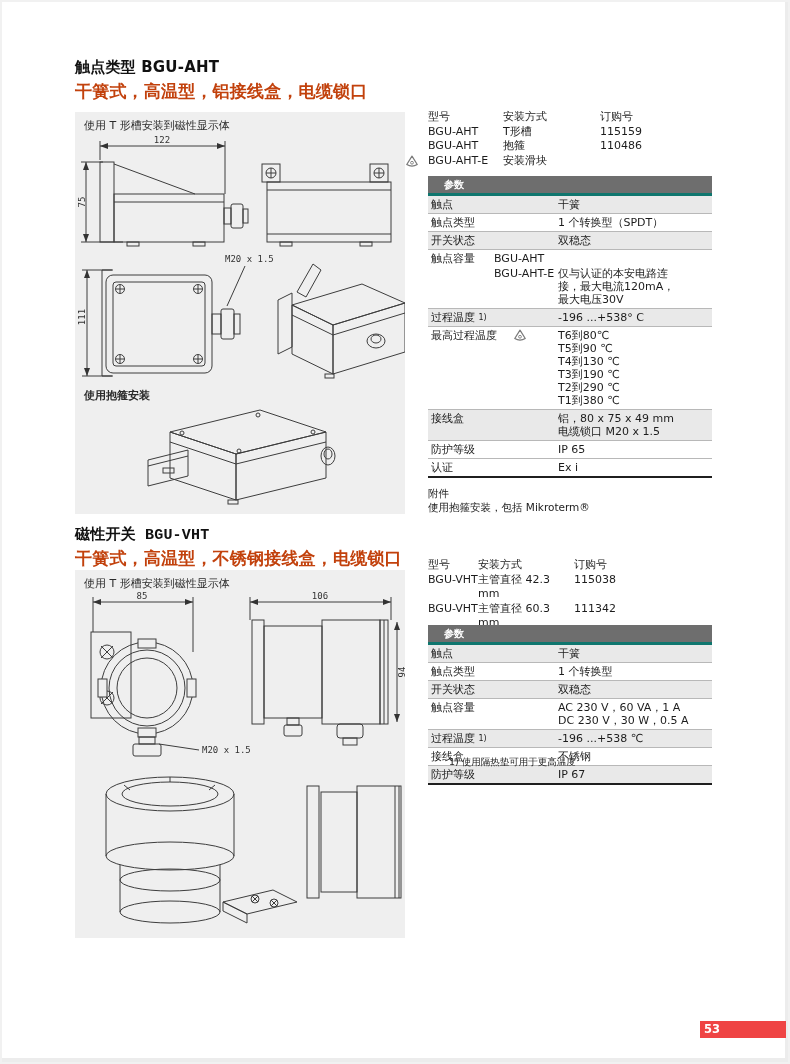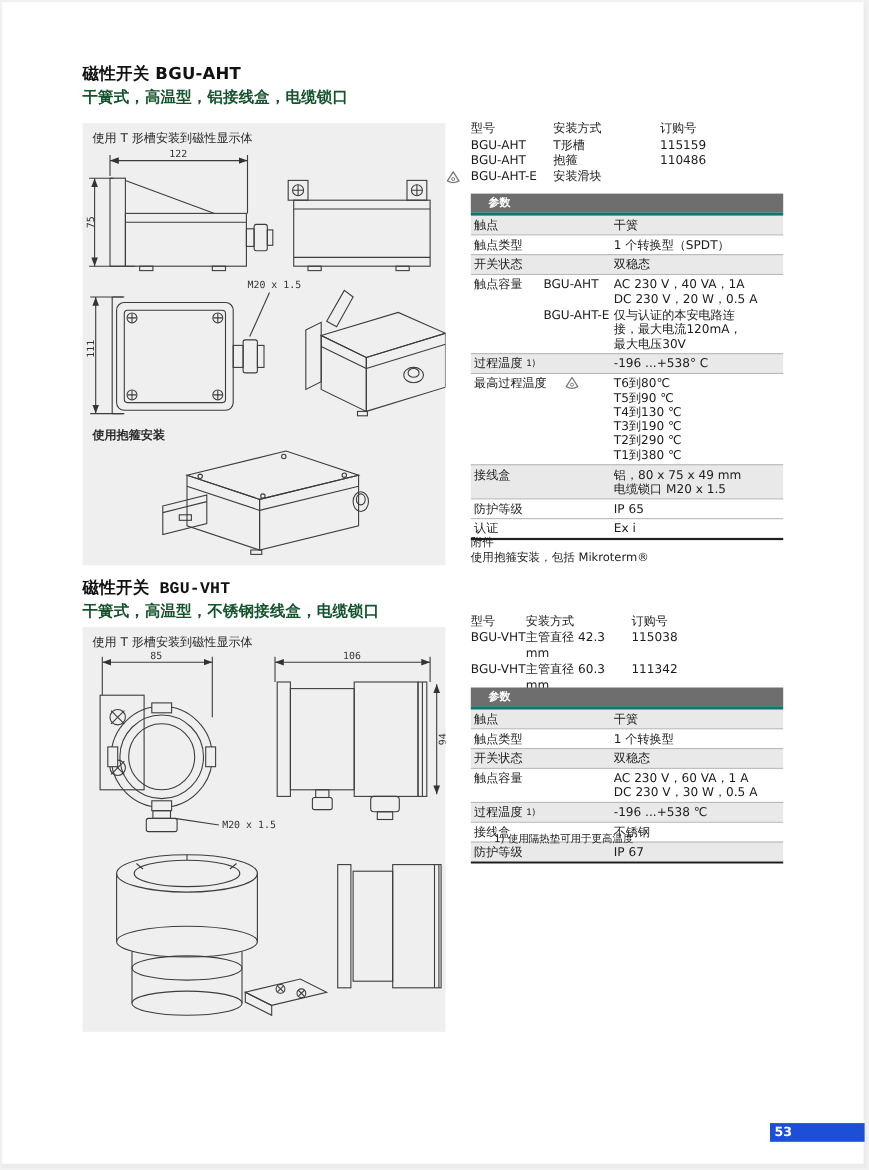--- a/index.html
+++ b/index.html
@@ -8,21 +8,21 @@
     width:790px; height:1064px; position:relative;
     font-family:"DejaVu Sans","Liberation Sans",sans-serif;
     color:#1c1c1c; font-size:11px;
   }
   .page {
     position:absolute; inset:0; background:#fff;
     box-shadow: inset 0 0 0 2px #f1f1f1, inset -5px -6px 0 #ececec;
     overflow:hidden;
   }
   .sec-title { position:absolute; left:75px; font-size:15px; font-weight:bold; color:#111; letter-spacing:.2px; }
-  .sec-sub   { position:absolute; left:75px; font-size:14px; font-weight:bold; color:#14532d; letter-spacing:.2px; }
+  .sec-sub   { position:absolute; left:75px; font-size:17px; font-weight:bold; color:#c2410c; letter-spacing:.2px; }
 
   .panel { position:absolute; left:75px; width:330px; background:#efefef; }
   .panel .cap { position:absolute; left:9px; top:6px; font-size:11px; color:#2a2a2a; }
   .panel svg { position:absolute; left:0; }
   svg text { font-family:"DejaVu Sans Mono","Liberation Mono",monospace; font-size:9px; fill:#333; }
 
   
   .order { position:absolute; left:428px; width:284px; font-size:11px; line-height:14.5px; }
   .orow { display:flex; }
   .oc1 { width:75px; } .oc2 { width:97px; } .oc3 { flex:1; }
@@ -43,31 +43,31 @@
   .pmodel { width:64px; }
   .psub { flex:1; }
   .psubrow { display:flex; }
   .psubrow + .psubrow { margin-top:2px; }
   sup { font-size:8px; vertical-align:4px; }
 
   .acc { position:absolute; left:428px; font-size:10.5px; line-height:14px; }
   .footnote { position:absolute; left:428px; font-size:9.5px; color:#222; }
 
   .pagenum-bar { position:absolute; left:700px; top:1021px; width:86px; height:17px;
-                 background:#1d4ed8; color:#fff; font-size:11.5px; font-weight:bold;
+                 background:#ef4444; color:#fff; font-size:11.5px; font-weight:bold;
                  line-height:17px; padding-left:4px; }
   .tri-icon path { fill:none; stroke:#7a7a7a; stroke-width:1.4; stroke-linejoin:round; }
   .tri-icon circle { fill:none; stroke:#7a7a7a; stroke-width:1; }
 </style>
 </head>
 <body>
 
 <div class="page">
 
-  <div class="sec-title" style="top:58px;">磁性开关 BGU-AHT</div>
+  <div class="sec-title" style="top:58px;">触点类型 BGU-AHT</div>
   <div class="sec-sub" style="top:80px;">干簧式，高温型，铝接线盒，电缆锁口</div>
 
   <div class="panel" style="top:112px; height:402px;">
     <div class="cap">使用 T 形槽安装到磁性显示体</div>
 
     <svg style="top:24px;" width="330" height="112" viewBox="0 0 330 112">
       <defs>
           <marker id="arA" orient="auto-start-reverse" markerWidth="9" markerHeight="7" refX="8" refY="3">
             <path d="M0 0 L8 3 L0 6 Z" fill="#333" stroke="none"></path>
           </marker>
@@ -214,24 +214,20 @@
     </div>
     <div class="pr sh">
       <div class="pl">开关状态</div>
       <div class="pv">双稳态</div>
     </div>
     <div class="pr">
       <div class="pl pl3">触点容量</div>
       <div class="psub">
         <div class="psubrow">
           <div class="pmodel">BGU-AHT</div>
-          <div class="pv">
-            <div>AC 230 V，40 VA，1A</div>
-            <div>DC 230 V，20 W，0.5 A</div>
-          </div>
         </div>
         <div class="psubrow">
           <div class="pmodel">BGU-AHT-E</div>
           <div class="pv">
             <div>仅与认证的本安电路连</div>
             <div>接，最大电流120mA，</div>
             <div>最大电压30V</div>
           </div>
         </div>
       </div>

